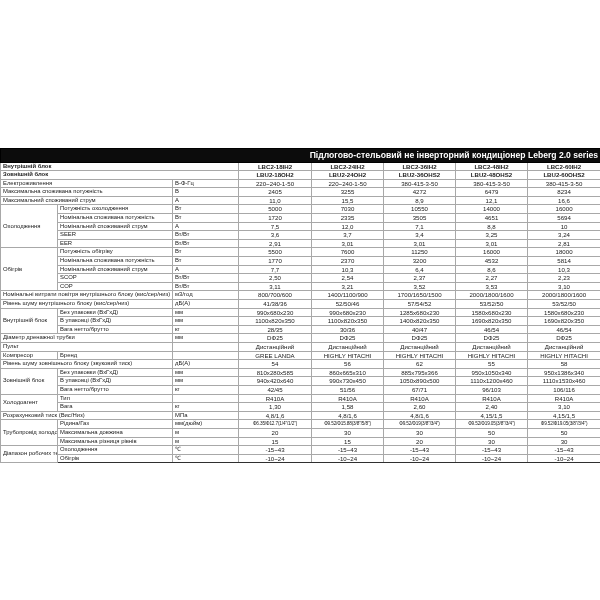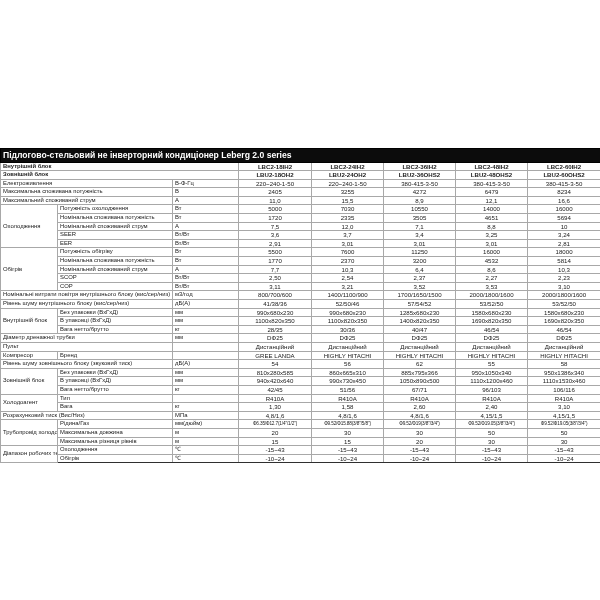--- a/index.html
+++ b/index.html
@@ -2,21 +2,21 @@
 <html><head>
 <meta charset="utf-8">
 <style>
   html,body{margin:0;padding:0;background:#fff;}
   .stage{position:relative;width:600px;height:600px;background:#ffffff;overflow:hidden;
          font-family:"Liberation Sans", sans-serif;color:#1a1a1a;}
   table.spec{position:absolute;top:148px;left:0;width:600px;border-collapse:collapse;
              table-layout:fixed;border:1px solid #3a3a3a;}
   td{border:1px solid #a8a8a8;padding:0 2px;height:7.3px;line-height:7.6px;
      font-size:6.1px;overflow:hidden;white-space:nowrap;vertical-align:middle;}
-  td.title-cell{background:#0c0c0c;color:#ffffff;font-weight:bold;text-align:left;
+  td.title-cell{background:#0c0c0c;color:#ffffff;font-weight:bold;text-align:right;
                 font-size:8.6px;height:12px;line-height:12.5px;border:1px solid #000;}
   td.g{text-align:left;font-size:5.9px;}
   td.lbl{text-align:left;font-size:5.9px;}
   td.u{text-align:left;font-size:5.9px;}
   td.v{text-align:center;}
   tr.bold td{font-weight:bold;}
   tr.sec td{border-top:1.6px solid #2f2f2f;}
   tr.small td.v{font-size:4.7px;padding:0 1px;letter-spacing:-0.15px;}
   tr:last-child td{border-bottom:1.4px solid #2f2f2f;}
 </style>

